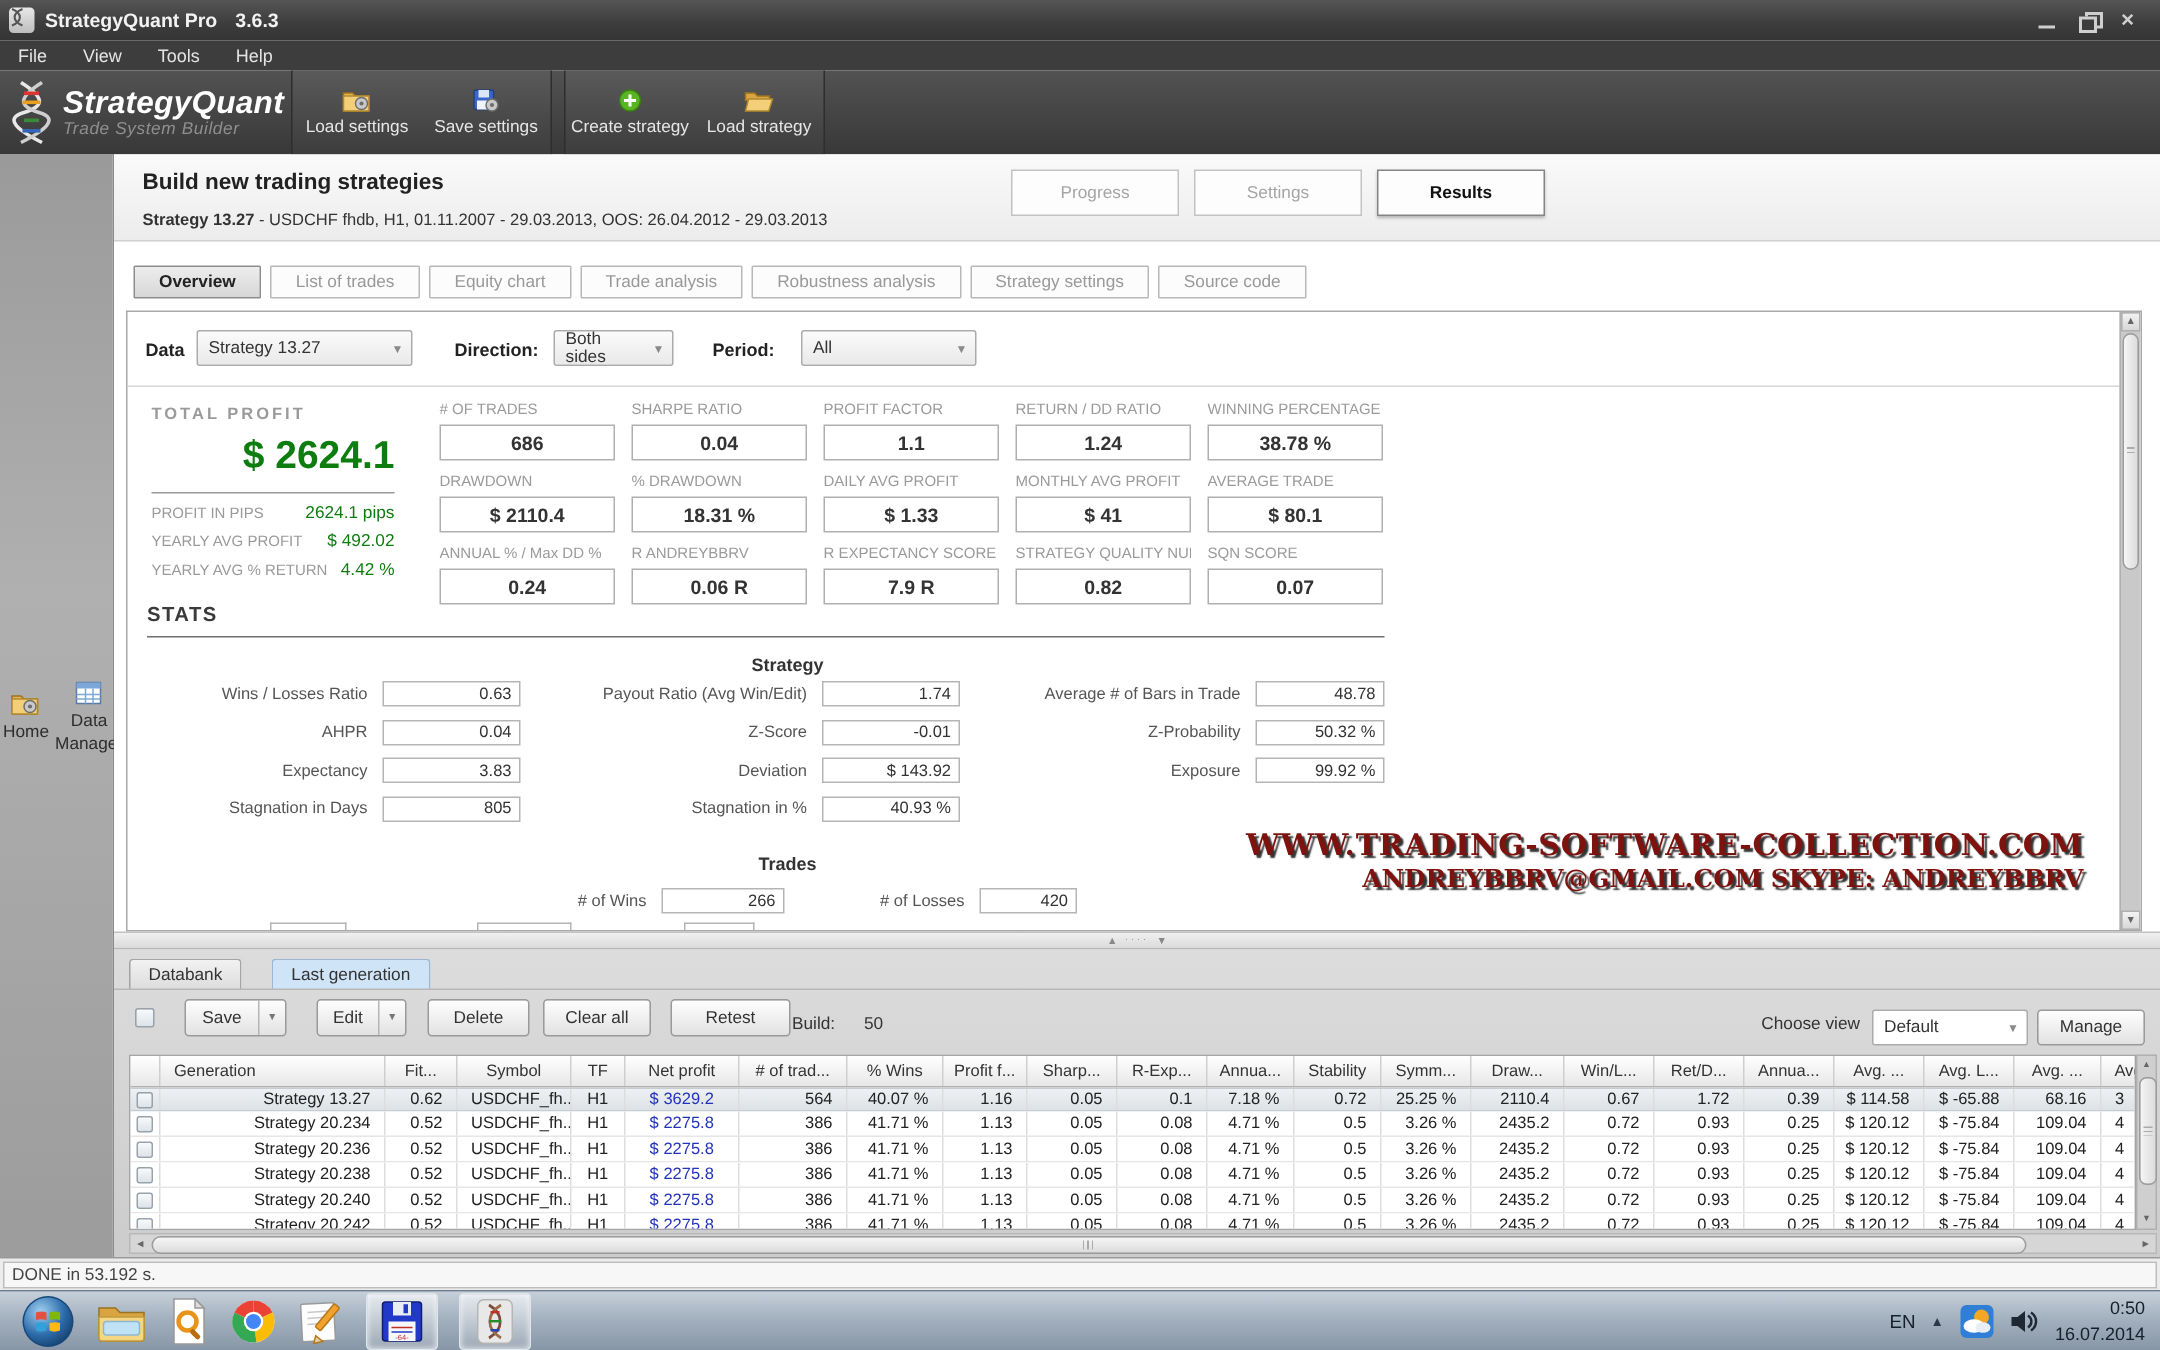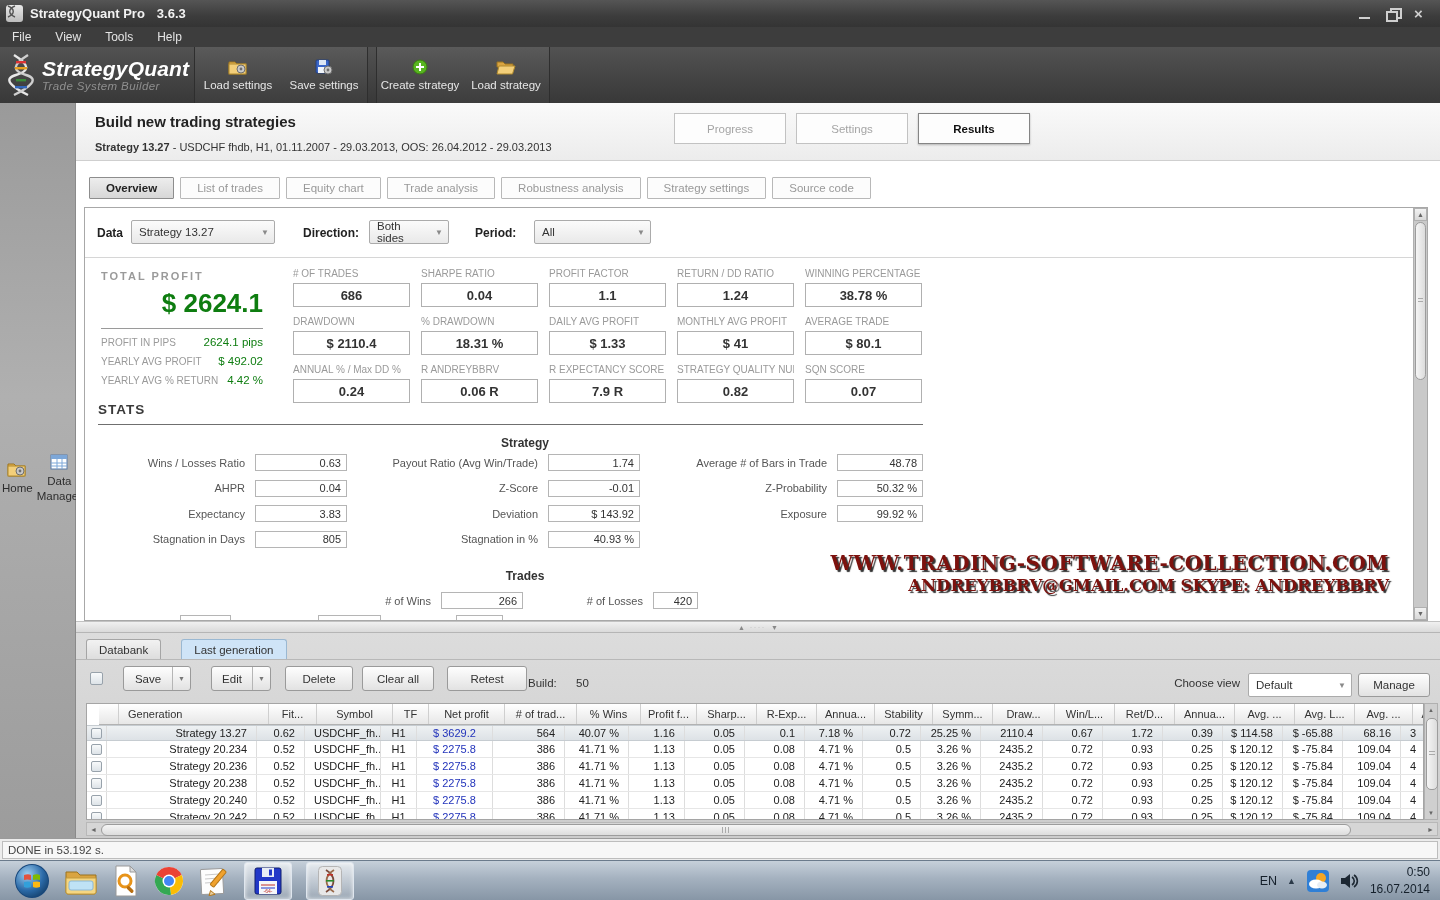--- a/index.html
+++ b/index.html
@@ -127,21 +127,21 @@
     color:#777;font-size:7px;}
   .rows-lbl{position:absolute;left:452px;top:44px;font-size:11.5px;color:#333;}
   .rows-val{position:absolute;left:500px;top:44px;font-size:11.5px;color:#333;}
   .cv-lbl{position:absolute;left:1094px;top:44px;width:70px;text-align:right;font-size:11.5px;color:#333;}
   .cv-select{left:1172px;top:40px;width:104px;background:#fff;}
   
   .tbl{position:absolute;left:10px;top:70px;width:1338px;height:117px;background:#fff;
     border:1px solid #a5a5a5;box-sizing:border-box;overflow:hidden;font-size:11px;color:#222;}
   .trow{display:flex;height:16px;border-bottom:1px solid #e6e6e6;background:#fff;}
   .trow.sel{background:linear-gradient(#eef1f3,#dde2e6);border-top:1px solid #c6ccd1;border-bottom:1px solid #c6ccd1;height:16px;box-sizing:border-box;}
-  .thead{display:flex;height:20px;background:linear-gradient(#ffffff,#e7e7e7);border-bottom:1px solid #b2b2b2;margin-left:12px;}
+  .thead{display:flex;height:20px;background:linear-gradient(#ffffff,#e7e7e7);border-bottom:1px solid #b2b2b2;}
   .tc{flex:none;display:flex;align-items:center;box-sizing:border-box;border-right:1px solid #dddddd;
     padding:0 9px;white-space:nowrap;overflow:hidden;}
   .thead .tc{border-right:1px solid #cfcfcf;color:#333;justify-content:center;}
   .thead .tc.hleft{justify-content:flex-start;}
   .tc.a-right{justify-content:flex-end;}
   .tc.a-center{justify-content:center;}
   .tc.a-left{justify-content:flex-start;}
   .tc.blue{color:var(--blue);}
   .tc.ckcol{width:20px;padding:0 2px;justify-content:center;}
   .tbl .cb{width:11px;height:11px;}
@@ -478,21 +478,21 @@
             <span class="sl" style="width: 150px;">Expectancy</span>
             <span class="sb" style="width: 92px;">3.83</span>
           </div>
           <div class="statrow">
             <span class="sl" style="width: 150px;">Stagnation in Days</span>
             <span class="sb" style="width: 92px;">805</span>
           </div>
         </div>
       <div class="statcol" style="left:273px;top:246px" id="scol1">
           <div class="statrow">
-            <span class="sl" style="width: 180px;">Payout Ratio (Avg Win/Trade)</span>
+            <span class="sl" style="width: 180px;">Payout Ratio (Avg Win/Edit)</span>
             <span class="sb" style="width: 92px;">1.74</span>
           </div>
           <div class="statrow">
             <span class="sl" style="width: 180px;">Z-Score</span>
             <span class="sb" style="width: 92px;">-0.01</span>
           </div>
           <div class="statrow">
             <span class="sl" style="width: 180px;">Deviation</span>
             <span class="sb" style="width: 92px;">$ 143.92</span>
           </div>
@@ -515,21 +515,21 @@
             <span class="sb" style="width: 86px;">99.92 %</span>
           </div>
         </div>
 
       <div class="sec-title" style="top:361px">Trades</div>
       <div class="statcol" style="left:198px;top:384px" id="tradecol">
           <div class="statrow">
             <span class="sl" style="width: 148px;"># of Wins</span>
             <span class="sb" style="width: 82px;">266</span>
             <span class="sl" style="width: 120px;"># of Losses</span>
-            <span class="sb" style="width: 45px;">420</span>
+            <span class="sb" style="width: 65px;">420</span>
           </div>
         </div>
 
       <div class="partialbox" style="left:95px;top:407px;width:49px"></div>
       <div class="partialbox" style="left:233px;top:407px;width:61px"></div>
       <div class="partialbox" style="left:371px;top:407px;width:45px"></div>
 
       <div class="watermark">
         <div class="wm1">WWW.TRADING-SOFTWARE-COLLECTION.COM</div>
         <div class="wm2">ANDREYBBRV@GMAIL.COM   SKYPE: ANDREYBBRV</div>

